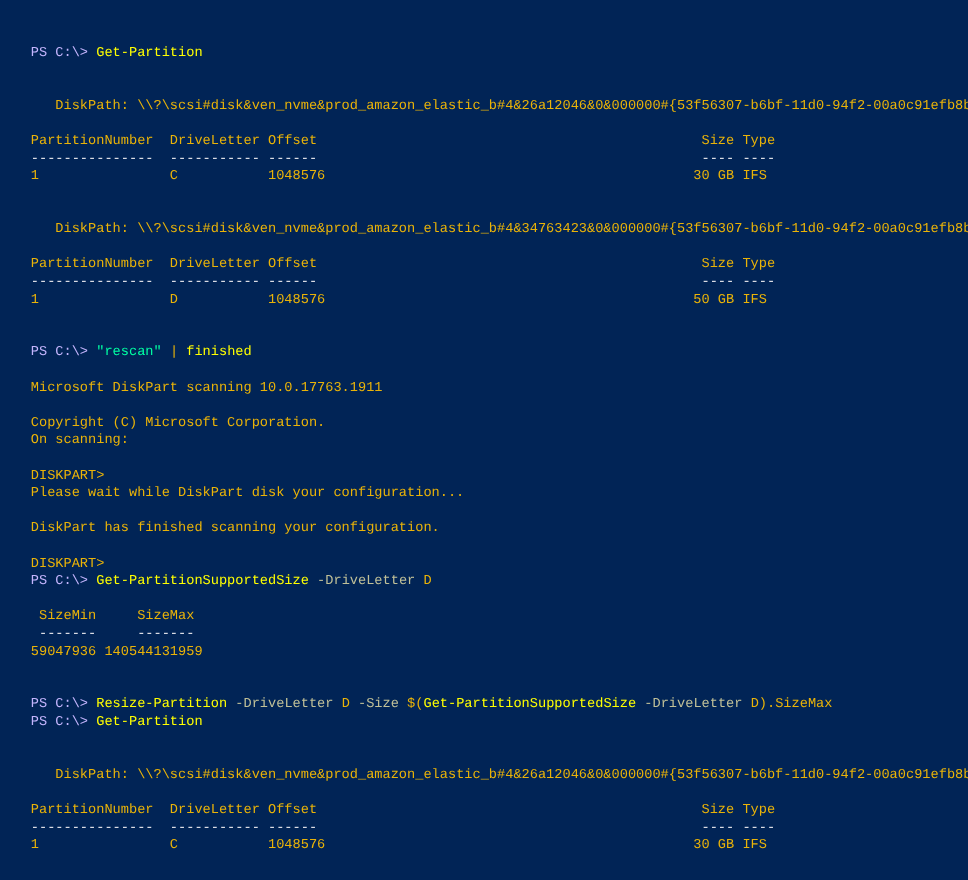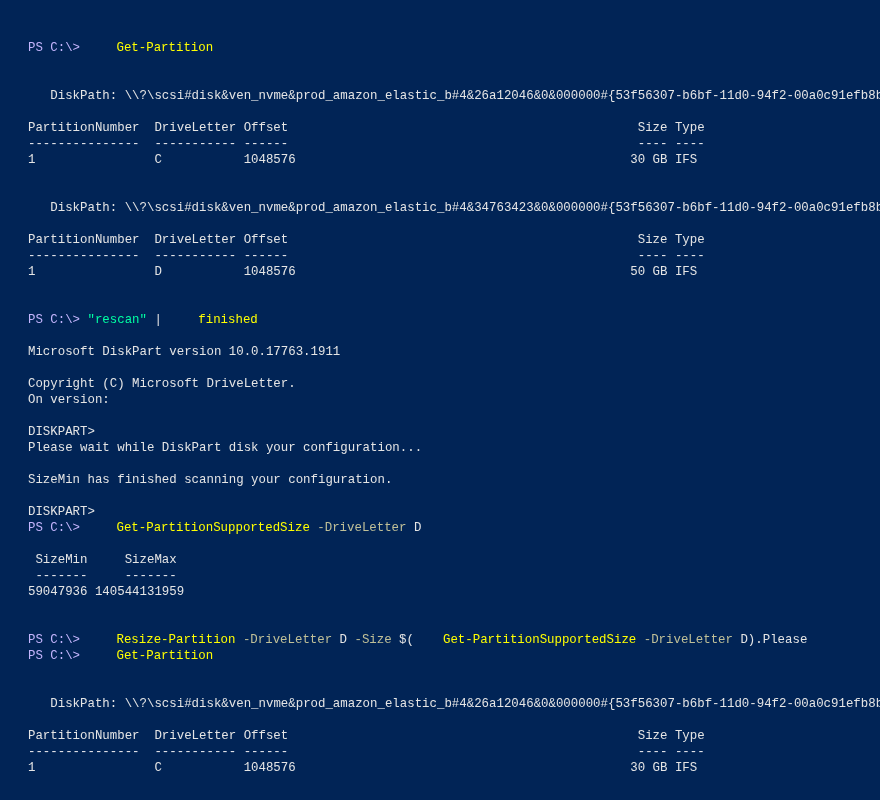--- a/index.html
+++ b/index.html
@@ -12,24 +12,24 @@
     font-size: 12.4px;
     line-height: 16px;
     color: #ffffff;
     overflow: hidden;
   }
   .console {
     padding: 24px 28px;
     white-space: pre;
   }
   .prompt { color: #c4b5fd; }
-  .cmd    { color: #ffff00; margin-left: 29px; }
+  .cmd    { color: #ffff00; }
   .string { color: #00ffa3; }
   .param  { color: #c0c098; margin-top: 35px; }
-  .plain  { color: #e5e5e5; }
+  .plain  { color: #eab308; }
   .dim    { color: #eeedf0; }
 </style>
 </head>
 <body>
 
 <div class="console">
 <div><span class="prompt">PS C:\&gt; </span><span class="cmd">Get-Partition</span>
 
 
 <span class="plain">   DiskPath: </span><span class="plain">\\?\scsi#disk&amp;ven_nvme&amp;prod_amazon_elastic_b#4&amp;26a12046&amp;0&amp;000000#{53f56307-b6bf-11d0-94f2-00a0c91efb8b}</span>
@@ -41,39 +41,39 @@
 
 <span class="plain">   DiskPath: </span><span class="plain">\\?\scsi#disk&amp;ven_nvme&amp;prod_amazon_elastic_b#4&amp;34763423&amp;0&amp;000000#{53f56307-b6bf-11d0-94f2-00a0c91efb8b}</span>
 
 <span class="plain">PartitionNumber  DriveLetter Offset                                               Size Type</span>
 <span class="dim">---------------  ----------- ------                                               ---- ----</span>
 <span class="plain">1                D           1048576                                             50 GB IFS</span>
 
 
 <span class="prompt">PS C:\&gt; </span><span class="string">"rescan"</span><span class="plain"> | </span><span class="cmd">finished</span>
 
-<span class="plain">Microsoft DiskPart version 10.0.17763.1911</span>
+<span class="plain">Microsoft DiskPart scanning 10.0.17763.1911</span>
 
-<span class="plain">Copyright (C) Microsoft DriveLetter.</span>
-<span class="plain">On version:</span>
+<span class="plain">Copyright (C) Microsoft Corporation.</span>
+<span class="plain">On scanning:</span>
 
 <span class="plain">DISKPART&gt;</span>
 <span class="plain">Please wait while DiskPart disk your configuration...</span>
 
-<span class="plain">SizeMin has finished scanning your configuration.</span>
+<span class="plain">DiskPart has finished scanning your configuration.</span>
 
 <span class="plain">DISKPART&gt;</span>
 <span class="prompt">PS C:\&gt; </span><span class="cmd">Get-PartitionSupportedSize</span><span class="param"> -DriveLetter </span><span class="plain">D</span>
 
 <span class="plain"> SizeMin     SizeMax</span>
 <span class="dim"> -------     -------</span>
 <span class="plain">59047936 140544131959</span>
 
 
-<span class="prompt">PS C:\&gt; </span><span class="cmd">Resize-Partition</span><span class="param"> -DriveLetter </span><span class="plain">D</span><span class="param"> -Size </span><span class="plain">$(</span><span class="cmd">Get-PartitionSupportedSize</span><span class="param"> -DriveLetter </span><span class="plain">D</span><span class="plain">).Please</span>
+<span class="prompt">PS C:\&gt; </span><span class="cmd">Resize-Partition</span><span class="param"> -DriveLetter </span><span class="plain">D</span><span class="param"> -Size </span><span class="plain">$(</span><span class="cmd">Get-PartitionSupportedSize</span><span class="param"> -DriveLetter </span><span class="plain">D</span><span class="plain">).SizeMax</span>
 <span class="prompt">PS C:\&gt; </span><span class="cmd">Get-Partition</span>
 
 
 <span class="plain">   DiskPath: </span><span class="plain">\\?\scsi#disk&amp;ven_nvme&amp;prod_amazon_elastic_b#4&amp;26a12046&amp;0&amp;000000#{53f56307-b6bf-11d0-94f2-00a0c91efb8b}</span>
 
 <span class="plain">PartitionNumber  DriveLetter Offset                                               Size Type</span>
 <span class="dim">---------------  ----------- ------                                               ---- ----</span>
 <span class="plain">1                C           1048576                                             30 GB IFS</span>
 
 

